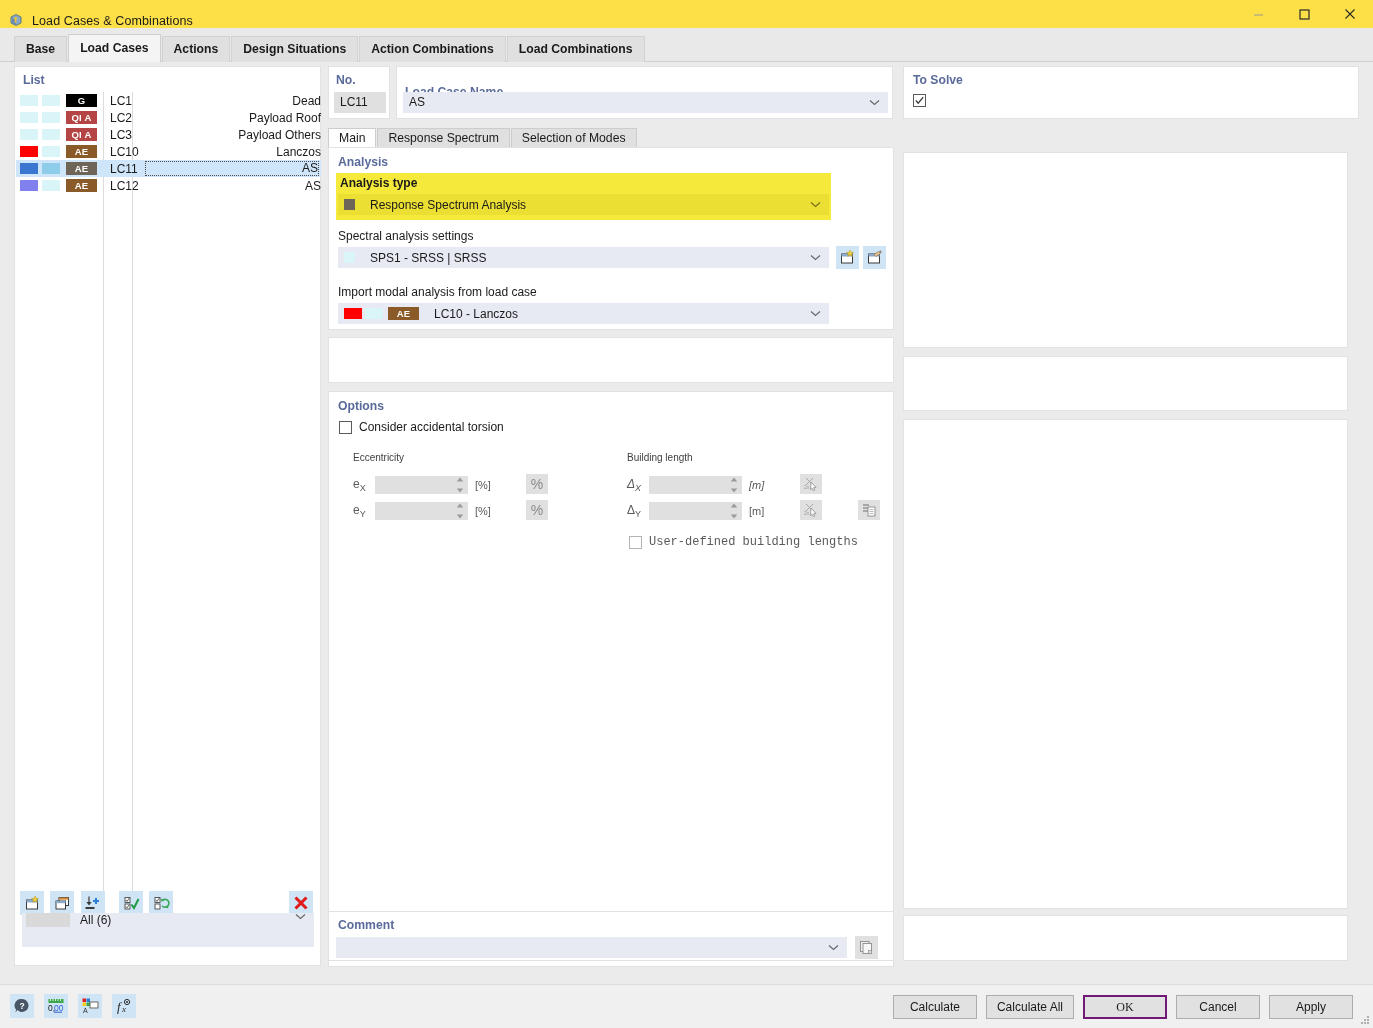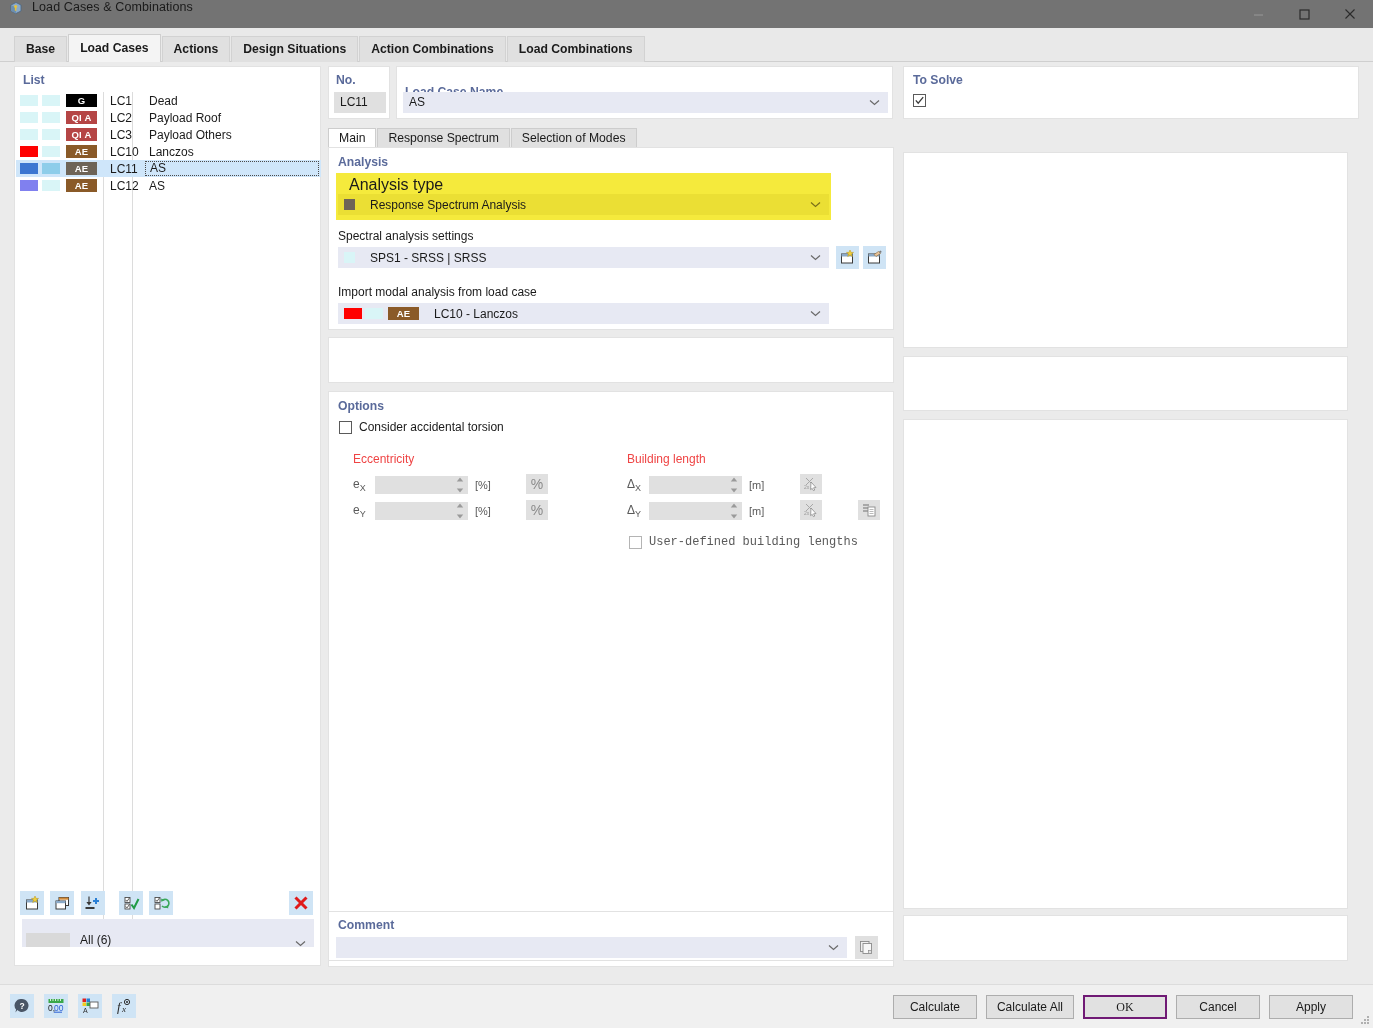--- a/index.html
+++ b/index.html
@@ -9,22 +9,22 @@
     overflow: hidden;
     font-family: "Liberation Sans", sans-serif;
     font-size: 12px;
     color: #1a1a1a;
     background: #ffffff;
   }
 
   
   #titlebar {
     position: absolute; left: 0; top: 0; width: 1373px; height: 28px;
-    background: #737373;
-    display: flex; align-items: flex-start;
+    background: #fde047;
+    display: flex; align-items: flex-end;
   }
   #title-icon {
     width: 16px; height: 16px; margin-left: 8px; margin-right: 8px;
     flex: 0 0 auto; position: relative;
   }
   #title-text { font-size: 12.5px; color: #1a1a1a; letter-spacing: .1px; }
   .wbtn {
     width: 46px; height: 28px; display: flex; align-items: center; justify-content: center;
     font-size: 13px; color: #2b2b2b;
   }
@@ -67,41 +67,41 @@
   .sw2 { width: 18px; height: 11px; margin-left: 4px; flex: 0 0 auto; }
   .badge {
     width: 31px; height: 13px; margin-left: 6px; flex: 0 0 auto;
     color: #fff; font-size: 9.5px; font-weight: bold; text-align: center; line-height: 13px;
     letter-spacing: .2px;
   }
   .lcno {
     width: 38px; margin-left: 10px; flex: 0 0 auto; font-size: 12px;
     padding-left: 3px;
   }
-  .lcname { flex: 1 1 auto; font-size: 12px; padding-left: 4px; }
+  .lcname { flex: 1 1 auto; font-size: 12px; padding-left: 4px; text-align: right; }
   .lrow.sel .lcname {
     border: 1px dotted #4a4a4a; margin-right: 2px; height: 15px; line-height: 13px;
   }
   
   #list-vline1 { position: absolute; left: 88px; top: 25px; width: 1px; height: 855px; background: #dcdcdc; }
   #list-vline2 { position: absolute; left: 117px; top: 25px; width: 1px; height: 855px; background: #dcdcdc; }
 
   
   #list-toolbar { position: absolute; left: 5px; bottom: 48px; width: 296px; height: 26px; }
   .tbtn {
     width: 24px; height: 24px; background: #cfe4f5; display: inline-flex;
     align-items: center; justify-content: center; margin-right: 3px; vertical-align: top;
     position: relative;
   }
   .tbtn.gap { margin-left: 8px; }
   #del-btn { position: absolute; right: 3px; top: 0; width: 24px; height: 24px;
     background: #cfe4f5; display: flex; align-items: center; justify-content: center; }
   #list-filter {
-    position: absolute; left: 7px; bottom: 18px; width: 292px; height: 28px;
-    background: #e7e9f3; display: flex; align-items: flex-end;
+    position: absolute; left: 7px; bottom: 18px; width: 292px; height: 34px;
+    background: #e7e9f3; display: flex; align-items: flex-start;
   }
   #list-filter .fswatch { width: 44px; height: 14px; background: #d9d9d9; margin-left: 4px; }
   #list-filter .flabel { margin-left: 10px; font-size: 12px; }
   #list-filter .fcaret { margin-left: auto; margin-right: 8px; color: #777; font-size: 10px; }
 
   
   #center { position: absolute; left: 328px; top: 4px; width: 571px; height: 900px; }
 
   .card { background: #ffffff; border: 1px solid #e2e2e2; position: absolute; }
   .cardlabel { font-size: 12.2px; font-weight: bold; color: #5a6a9a; }
@@ -129,21 +129,21 @@
     height: 19px; line-height: 18px; padding: 0 10px; font-size: 12.2px;
     background: #e0e0e0; border: 1px solid #cdcdcd; border-bottom: none; margin-right: 1px;
   }
   .itab.active { background: #ffffff; border-color: #cdcdcd; }
 
   #analysis-card { left: 0; top: 81px; width: 566px; height: 183px; }
   #analysis-card .cardlabel { position: absolute; left: 9px; top: 7px; }
   #yellowband {
     position: absolute; left: 7px; top: 25px; width: 495px; height: 47px; background: #f5ea3c;
   }
-  #ytype-label { position: absolute; left: 20px; top: 28px; font-size: 16px; }
+  #ytype-label { position: absolute; left: 11px; top: 28px; font-size: 12px; font-weight: bold; }
   #ytype-combo {
     position: absolute; left: 9px; top: 46px; width: 491px; height: 21px;
     background: #ebdf34; display: flex; align-items: center;
   }
   .minisw { width: 11px; height: 11px; margin-left: 6px; flex: 0 0 auto; }
   .combotext { margin-left: 15px; font-size: 12px; }
 
   #sas-label { position: absolute; left: 9px; top: 81px; font-size: 12px; }
   #sas-combo {
     position: absolute; left: 9px; top: 99px; width: 491px; height: 21px;
@@ -169,21 +169,21 @@
   #options-card .cardlabel { position: absolute; left: 9px; top: 7px; }
 
   .chk {
     width: 13px; height: 13px; border: 1px solid #5a5a5a; background: #fff;
     display: inline-block; vertical-align: middle; position: relative;
   }
   .chk.dim { border-color: #b4b4b4; }
   #cat-row { position: absolute; left: 10px; top: 28px; display: flex; align-items: center; }
   #cat-row span.lbl { margin-left: 7px; font-size: 12px; }
 
-  .grouplabel { font-size: 12px; color: #ef4444; text-align: right; }
+  .grouplabel { font-size: 10px; color: #404040; text-align: right; }
   #ecc-label { position: absolute; left: 24px; top: 60px; }
   #bl-label { position: absolute; left: 298px; top: 60px; }
 
   .fieldrow { position: absolute; display: flex; align-items: center; }
   .ftag { font-size: 12px; color: #5a5a5a; width: 22px; }
   .ftag sub { font-size: 9px; }
   .spinbox {
     width: 93px; height: 18px; background: #e0e0e0; position: relative;
   }
   .spinarrows {
@@ -195,21 +195,21 @@
   .sqbtn {
     width: 22px; height: 20px; background: #e0e0e0;
     display: flex; align-items: center; justify-content: center;
     font-size: 14px; color: #8a8a8a;
   }
 
   #ecc-x { left: 24px; top: 84px; }
   #ecc-y { left: 24px; top: 110px; }
   #pc-x { position: absolute; left: 197px; top: 82px; }
   #pc-y { position: absolute; left: 197px; top: 108px; }
-  #bl-x { left: 298px; top: 84px; }
+  #bl-x { left: 298px; top: 84px; font-style: italic; }
   #bl-y { left: 298px; top: 110px; }
   #pk-x { position: absolute; left: 471px; top: 82px; }
   #pk-y { position: absolute; left: 471px; top: 108px; }
   #copy-btn { position: absolute; left: 529px; top: 108px; }
   #udbl-row { position: absolute; left: 300px; top: 143px; display: flex; align-items: center; }
   #udbl-row span.lbl { margin-left: 7px; font-size: 12px; color: #5a5a5a; font-family: Liberation Mono, monospace; }
 
   #comment-card { left: 0; top: 845px; width: 566px; height: 50px; }
   #comment-card .cardlabel { position: absolute; left: 9px; top: 6px; }
   #comment-field {

